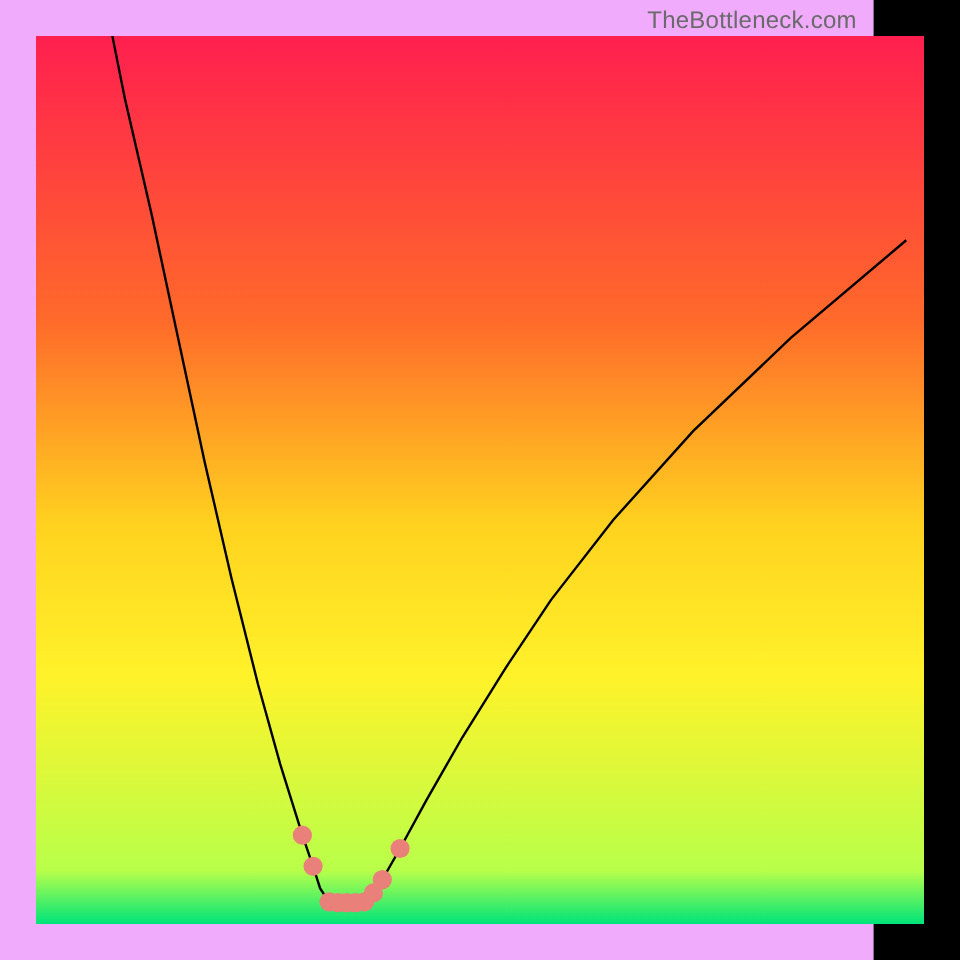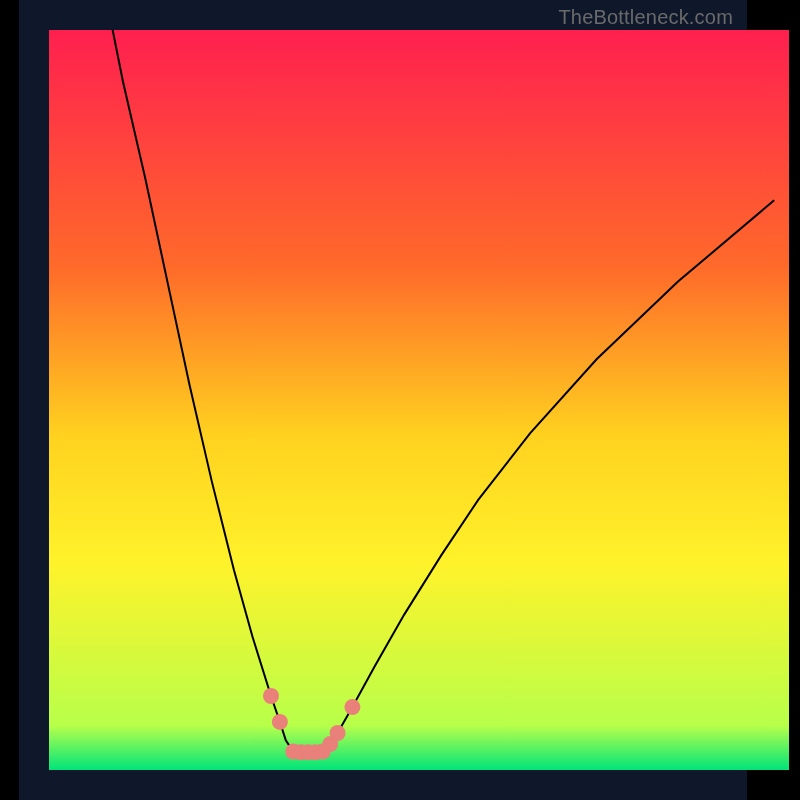--- a/index.html
+++ b/index.html
@@ -8,22 +8,21 @@
     width: 800px;
     height: 800px;
     background: #000;
     overflow: hidden;
     font-family: Arial, Helvetica, sans-serif;
   }
   .stage {
     position: relative;
     width: 728px;
     height: 800px;
-    background: #0f172a;
-    margin-left: 19px;
+    background: #f0abfc;
   }
   .watermark {
     position: absolute;
     top: 6px;
     right: 14px;
     color: #6a6a6a;
     font-size: 20px;
     font-weight: 500;
     letter-spacing: 0.2px;
     z-index: 20;

